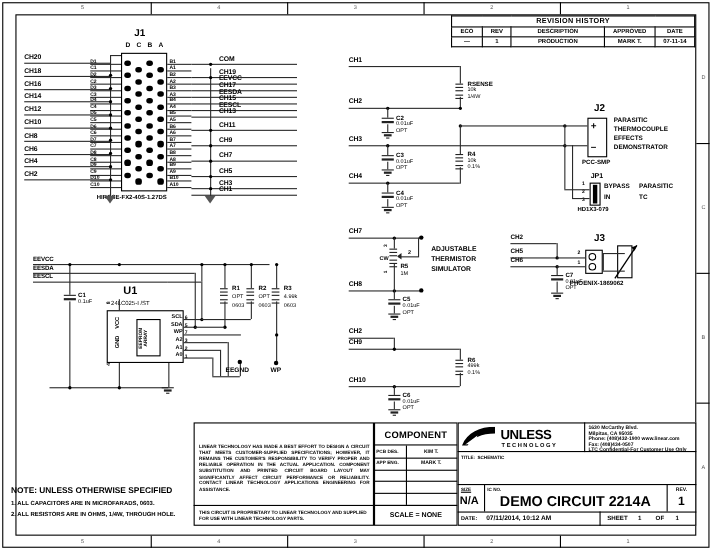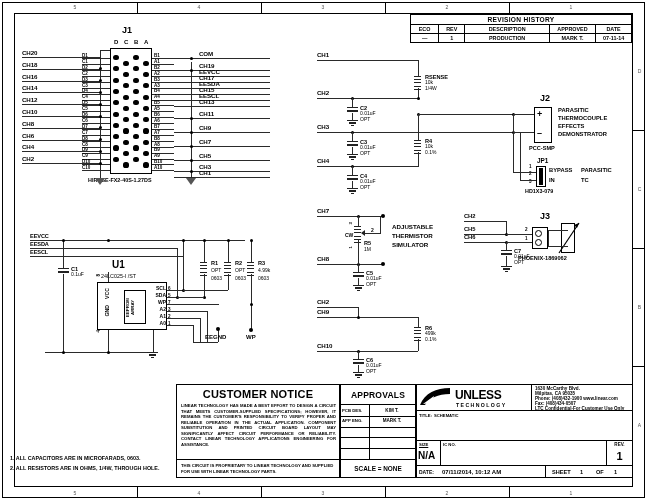--- a/index.html
+++ b/index.html
@@ -722,31 +722,31 @@
   <div class="abs ref" style="left:514px;top:248px;">C7</div>
   <div class="abs small" style="left:514px;top:254px;">0.01uF</div>
   <div class="abs small" style="left:514px;top:260px;">OPT</div>
   <div class="abs wire wv" style="left:506px;top:256px;height:10px;"></div>
   <div class="abs gnd" style="left:501px;top:266px;">
       <div class="g1"></div>
       <div class="g2"></div>
       <div class="g3"></div>
     </div>
 
+  <div class="abs note-h" style="left:10px;top:441px;">NOTE: UNLESS OTHERWISE SPECIFIED</div>
   <div class="abs note-l" style="left:10px;top:454px;">1.  ALL CAPACITORS ARE IN MICROFARADS, 0603.</div>
   <div class="abs note-l" style="left:10px;top:464px;">2. ALL RESISTORS ARE IN OHMS, 1/4W, THROUGH HOLE.</div>
 
   <div class="abs tb" style="left:176px;top:384px;width:164px;height:94px;"></div>
-  <div class="abs cap-title" style="left:176px;top:388px;width:164px;font-size:11px;">CUSTOMER NOTICE</div>
   <div class="abs" style="left:181px;top:403px;width:155px;font-size:4.25px;font-weight:bold;line-height:5.55px;text-align:justify;">LINEAR TECHNOLOGY HAS MADE A BEST EFFORT TO DESIGN A CIRCUIT THAT MEETS CUSTOMER-SUPPLIED SPECIFICATIONS; HOWEVER, IT REMAINS THE CUSTOMER'S RESPONSIBILITY TO VERIFY PROPER AND RELIABLE OPERATION IN THE ACTUAL APPLICATION.  COMPONENT SUBSTITUTION AND PRINTED CIRCUIT BOARD LAYOUT MAY SIGNIFICANTLY AFFECT CIRCUIT PERFORMANCE OR RELIABILITY.  CONTACT LINEAR TECHNOLOGY APPLICATIONS ENGINEERING FOR ASSISTANCE.</div>
   <div class="abs" style="left:176px;top:459px;width:164px;height:1.2px;background:#000;"></div>
   <div class="abs" style="left:181px;top:463px;width:155px;font-size:4.25px;font-weight:bold;line-height:5.6px;">THIS CIRCUIT IS PROPRIETARY TO LINEAR TECHNOLOGY AND SUPPLIED FOR USE WITH LINEAR TECHNOLOGY PARTS.</div>
 
   <div class="abs tb" style="left:340px;top:384px;width:76px;height:94px;"></div>
-  <div class="abs tb-h" style="left:340px;top:390px;width:76px;font-size:8.5px;">APPROVALS</div>
+  <div class="abs tb-h" style="left:340px;top:390px;width:76px;font-size:8.5px;">COMPONENT</div>
   <div class="abs" style="left:340px;top:404px;width:76px;height:1.1px;background:#000;"></div>
   <div id="approval-rows">
       <div class="abs" style="left: 342px; top: 407.5px; width: 26px; font-size: 4.3px; font-weight: bold;">PCB DES.</div>
       <div class="abs" style="left: 370px; top: 407.5px; width: 44px; text-align: center; font-size: 4.6px; font-weight: bold;">KIM T.</div>
       <div class="abs" style="left: 340px; top: 415.8px; width: 76px; height: 0.9px; background: rgb(0, 0, 0);"></div>
       <div class="abs" style="left: 342px; top: 418.3px; width: 26px; font-size: 4.3px; font-weight: bold;">APP ENG.</div>
       <div class="abs" style="left: 370px; top: 418.3px; width: 44px; text-align: center; font-size: 4.6px; font-weight: bold;">MARK T.</div>
       <div class="abs" style="left: 340px; top: 426.6px; width: 76px; height: 0.9px; background: rgb(0, 0, 0);"></div>
       <div class="abs" style="left: 342px; top: 429.1px; width: 26px; font-size: 4.3px; font-weight: bold;"></div>
       <div class="abs" style="left: 370px; top: 429.1px; width: 44px; text-align: center; font-size: 4.6px; font-weight: bold;"></div>
@@ -782,20 +782,21 @@
   <div class="abs addr" style="left:535px;top:406px;">LTC Confidential-For Customer Use Only</div>
 
   <div class="abs lbl-sm" style="left:419px;top:413px;">TITLE:</div>
   <div class="abs lbl-sm" style="left:434px;top:413px;">SCHEMATIC</div>
   <div class="abs" style="left:416px;top:440px;width:217px;height:1.1px;background:#000;"></div>
 
   <div class="abs lbl-sm" style="left:419px;top:442px;text-decoration:underline;">SIZE</div>
   <div class="abs" style="left:418px;top:450px;font-size:10px;font-weight:bold;">N/A</div>
   <div class="abs" style="left:440px;top:440px;width:1.1px;height:25px;background:#000;"></div>
   <div class="abs lbl-sm" style="left:443px;top:442px;">IC NO.</div>
+  <div class="abs" style="left:440px;top:448px;width:166px;text-align:center;font-size:13px;font-weight:bold;">DEMO CIRCUIT 2214A</div>
   <div class="abs" style="left:606px;top:440px;width:1.1px;height:25px;background:#000;"></div>
   <div class="abs" style="left:606px;top:442px;width:27px;text-align:center;font-size:4.6px;font-weight:bold;">REV.</div>
   <div class="abs" style="left:606px;top:450px;width:27px;text-align:center;font-size:11px;font-weight:bold;">1</div>
 
   <div class="abs" style="left:416px;top:465px;width:217px;height:1.1px;background:#000;"></div>
   <div class="abs lbl-sm" style="left:419px;top:469px;font-size:5px;">DATE:</div>
   <div class="abs" style="left:442px;top:469px;font-size:6px;font-weight:bold;">07/11/2014, 10:12 AM</div>
   <div class="abs" style="left:545px;top:465px;width:1.1px;height:13px;background:#000;"></div>
   <div class="abs" style="left:552px;top:469px;font-size:5.6px;font-weight:bold;">SHEET</div>
   <div class="abs" style="left:580px;top:469px;font-size:5.6px;font-weight:bold;">1</div>

